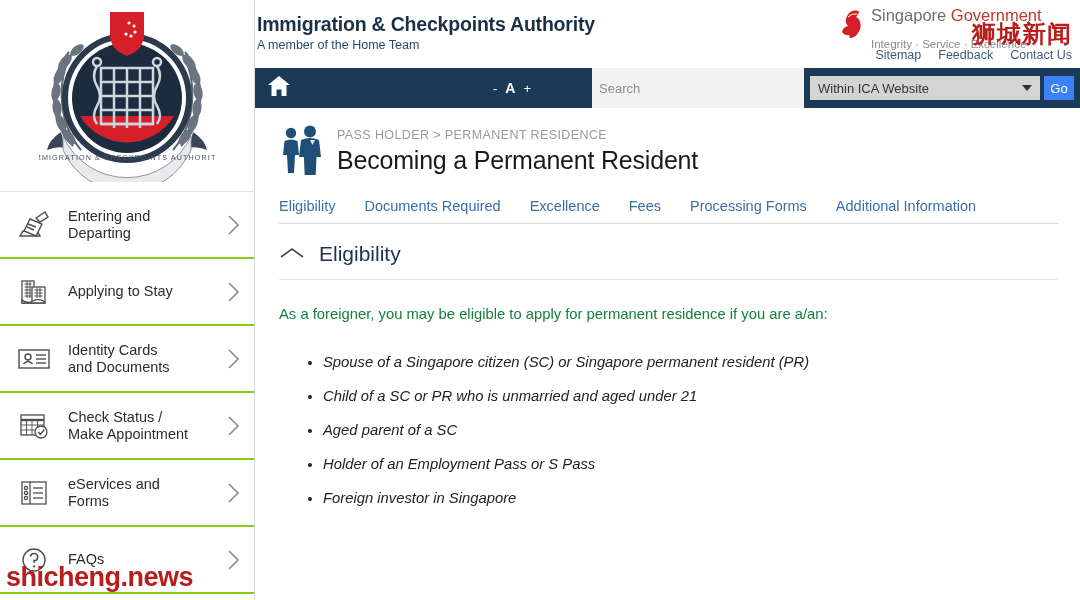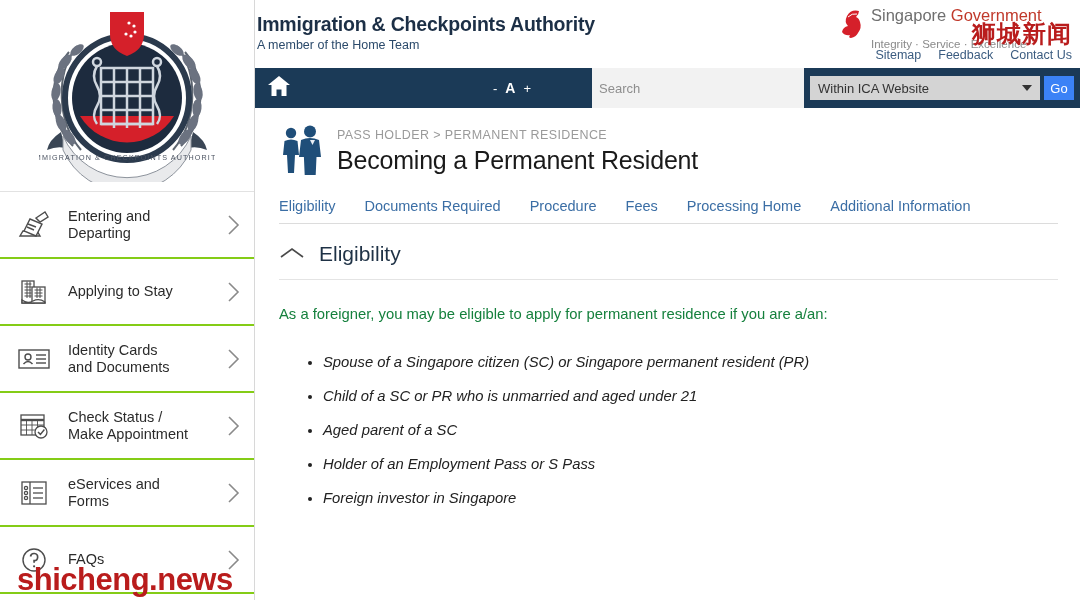--- a/index.html
+++ b/index.html
@@ -208,21 +208,21 @@
 
   
   .wm {
     position: absolute;
     color: #b91c1c;
     font-weight: bold;
     pointer-events: none;
     white-space: nowrap;
   }
   #wm-cn { right: 8px; top: 18px; font-size: 24px; letter-spacing: 1px; }
-  #wm-en { left: 17px; top: 562px; font-size: 31px; letter-spacing: -0.5px; }
+  #wm-en { left: 6px; top: 562px; font-size: 27px; letter-spacing: -0.5px; }
 </style>
 </head>
 <body>
 
 <div id="root">
 
   <div id="sidebar">
 
     <div id="crest-wrap">
       <svg id="crest" viewBox="0 0 176 172">
@@ -489,23 +489,23 @@
       </svg>
       <div id="title-text">
         <div id="breadcrumb">PASS HOLDER &gt; PERMANENT RESIDENCE</div>
         <div id="page-title">Becoming a Permanent Resident</div>
       </div>
     </div>
 
     <div id="tabs">
       <div class="tab">Eligibility</div>
       <div class="tab">Documents Required</div>
-      <div class="tab">Procedure</div>
+      <div class="tab">Excellence</div>
       <div class="tab">Fees</div>
-      <div class="tab">Processing Home</div>
+      <div class="tab">Processing Forms</div>
       <div class="tab">Additional Information</div>
     </div>
 
     <div id="section-head">
       <span id="chev-up">
         <svg width="26" height="14" viewBox="0 0 26 14" fill="none" stroke="#4a4a4a" stroke-width="1.7">
           <polyline points="2,11 13,3 24,11"></polyline>
         </svg>
       </span>
       <span id="section-title">Eligibility</span>

